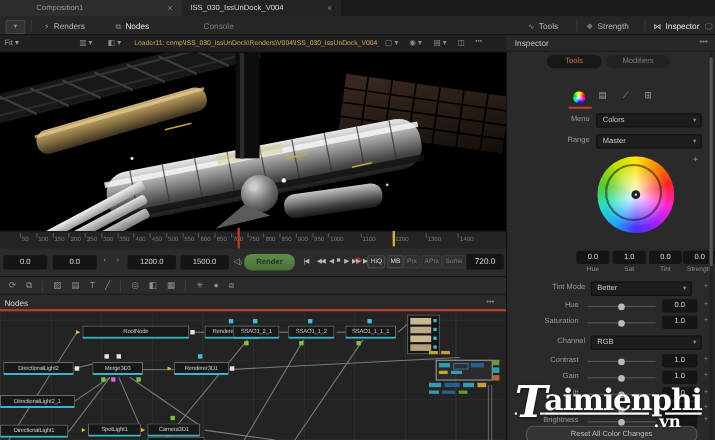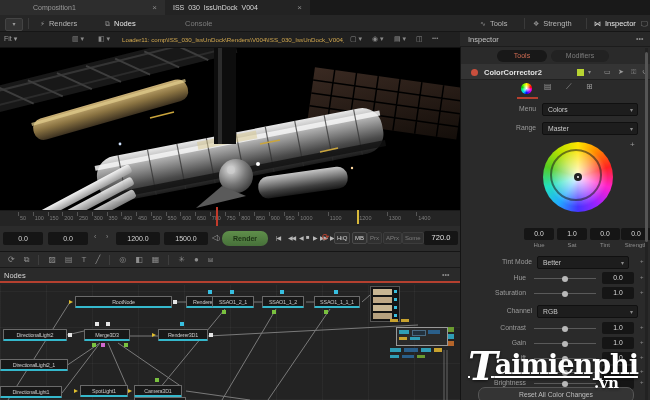--- a/index.html
+++ b/index.html
@@ -454,30 +454,20 @@
   </div>
 
   <div id="inspector" class="abs"></div>
   <div id="ihdr" class="abs">
     <span class="abs t">Inspector</span>
     <span class="abs dots">•••</span>
   </div>
   <div class="abs pill" style="left:497px;width:50px;background:#181818;color:#cf6b52;">Tools</div>
   <div class="abs pill" style="left:551px;width:58px;background:#222;color:#7d7d7d;">Modifiers</div>
 
-  <div id="toolhdr" class="abs">
-    <span class="abs" style="left:10px;top:5px;width:7px;height:7px;border-radius:50%;background:#c94f3d;"></span>
-    <span class="abs" style="left:23px;top:4px;font-size:7.5px;color:#e2e2e2;font-weight:bold;">ColorCorrector2</span>
-    <span class="abs" style="left:116px;top:5px;width:7px;height:7px;background:#b8d432;"></span>
-    <span class="abs" style="left:127px;top:4px;color:#8a8a8a;font-size:6px;">▾</span>
-    <span class="abs" style="left:143px;top:4px;color:#9a9a9a;font-size:7px;">▭</span>
-    <span class="abs" style="left:157px;top:4px;color:#9a9a9a;font-size:7px;">➤</span>
-    <span class="abs" style="left:170px;top:4px;color:#9a9a9a;font-size:7px;">⚿</span>
-    <span class="abs" style="left:181px;top:4px;color:#9a9a9a;font-size:7px;">↺</span>
-  </div>
 
   <div id="colorwheel" class="abs" style="left:521px;top:83px;width:11px;height:11px;"></div>
   <span class="abs ictab" style="left:544px;">▤</span>
   <span class="abs ictab" style="left:566px;">⟋</span>
   <span class="abs ictab" style="left:586px;">⊞</span>
   <div class="abs" style="left:517px;top:97px;width:21px;height:2px;background:#b5402f;"></div>
 
   <span class="abs ilabel" style="left:478px;top:105px;width:58px;">Menu</span>
   <div class="abs dd" style="left:542px;top:103px;width:96px;">
     <span>Colors</span>

